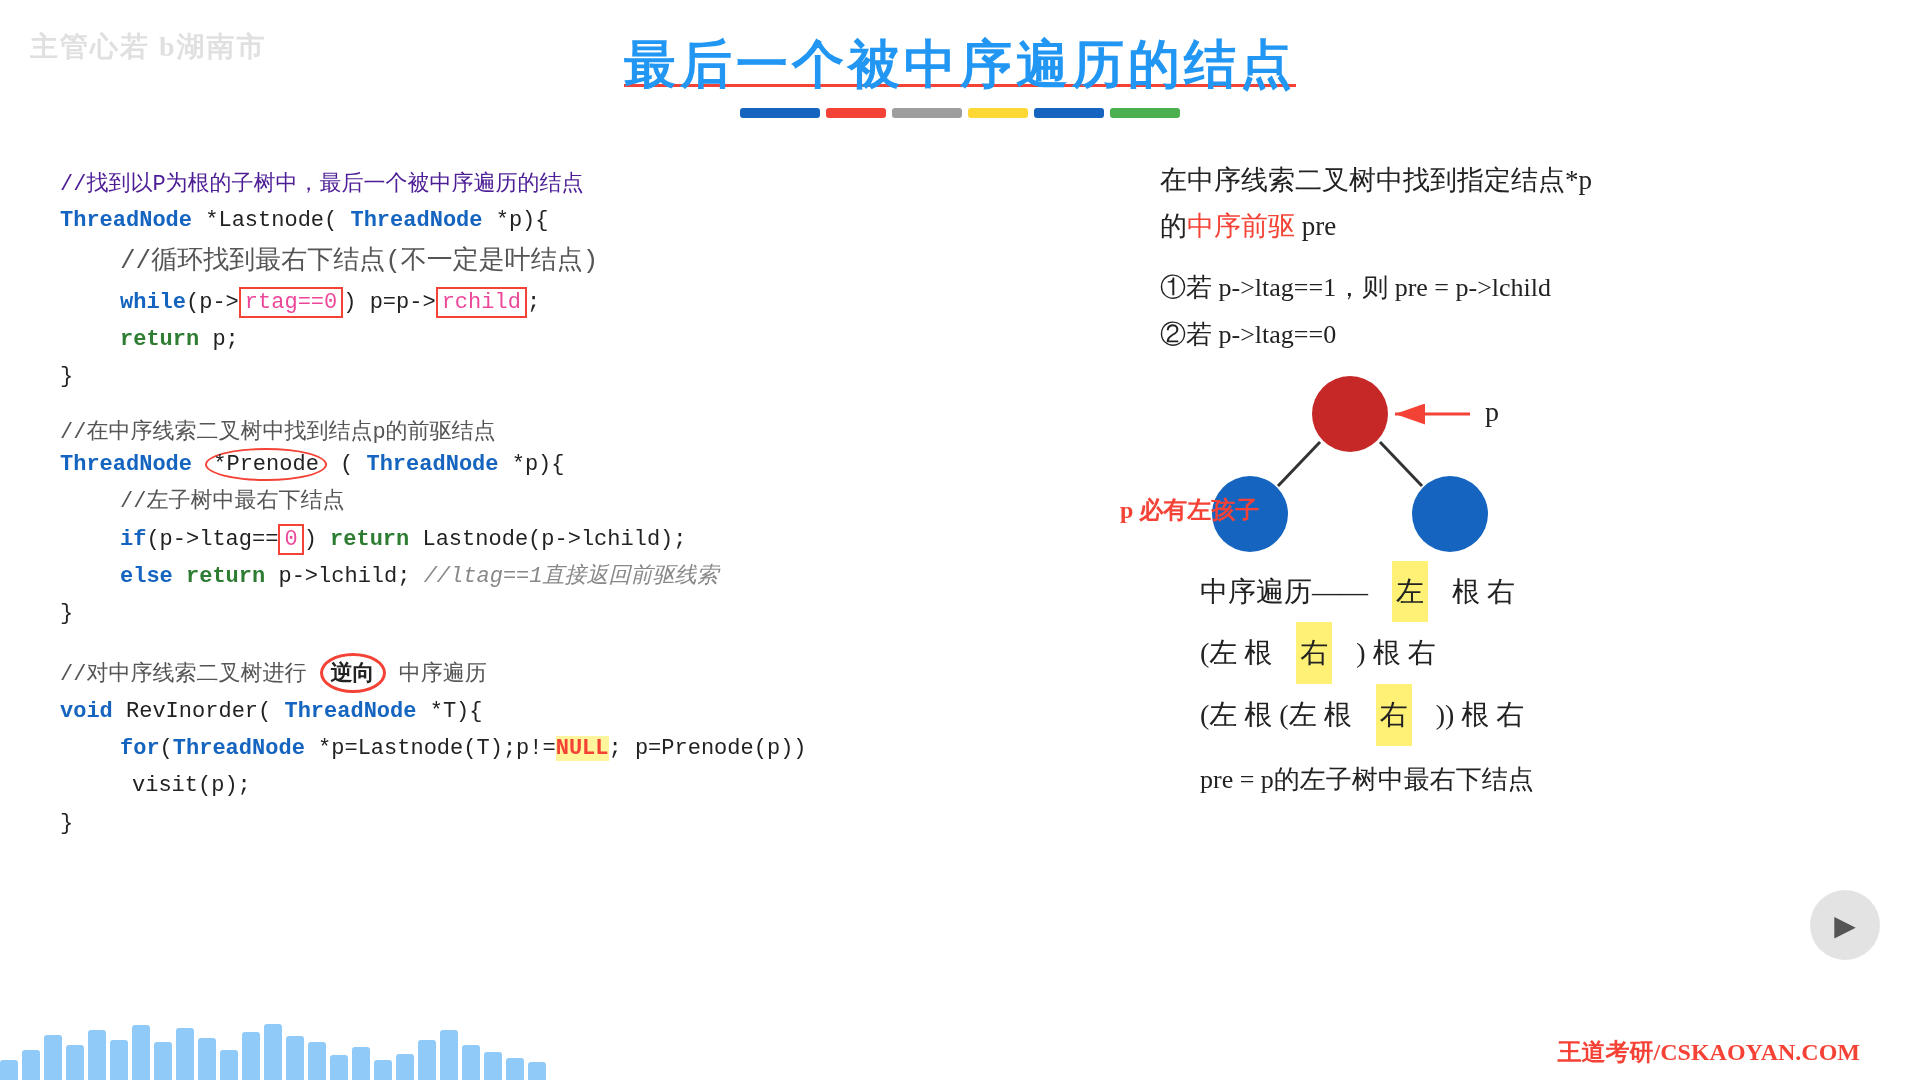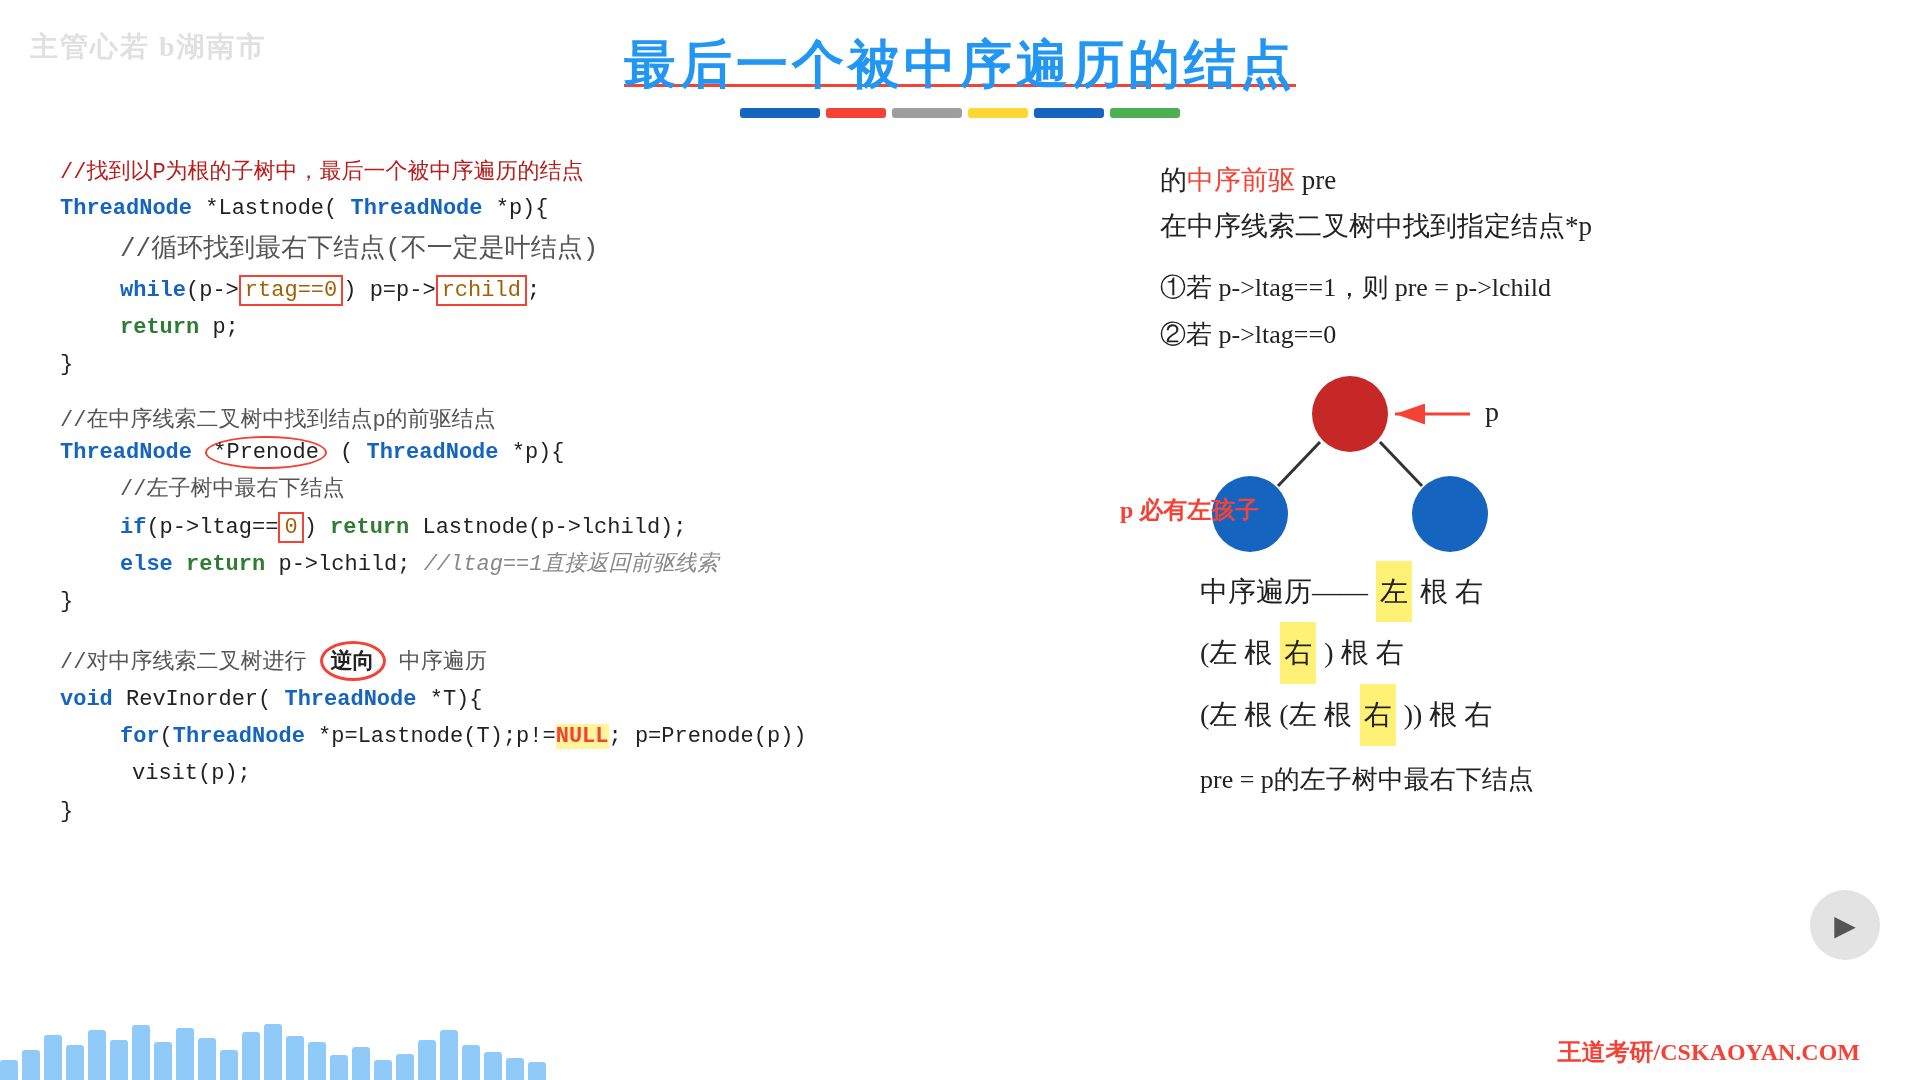--- a/index.html
+++ b/index.html
@@ -57,23 +57,23 @@
       gap: 40px;
     }
 
     
     .left-panel {
       flex: 1;
       font-family: 'Courier New', monospace;
     }
 
     .code-comment {
-      color: #b91c1c;
+      color: #4c1d95;
       font-size: 22px;
-      margin-top: 18px;
+      margin-top: 30px;
       margin-bottom: 4px;
     }
 
     .code-block {
       font-size: 22px;
       line-height: 1.7;
       color: #222;
     }
 
     .kw-blue {
@@ -81,21 +81,21 @@
       font-weight: bold;
     }
     .kw-green {
       color: #2e7d32;
       font-weight: bold;
     }
 
     .boxed-red {
       border: 2px solid #f44336;
       padding: 1px 4px;
-      color: #a16207;
+      color: #ec4899;
       display: inline;
     }
 
     .fn-circle {
       display: inline;
       border: 2px solid #f44336;
       border-radius: 50%;
       padding: 2px 6px;
       color: #222;
     }
@@ -134,21 +134,21 @@
     
     .traversal-area {
       margin-left: 40px;
       font-size: 28px;
       line-height: 2.2;
     }
 
     .trav-line {
       display: flex;
       align-items: center;
-      gap: 8px;
+      gap: 24px;
     }
 
     
     .footer-watermark {
       position: absolute;
       bottom: 12px;
       right: 60px;
       color: #f44336;
       font-size: 24px;
       font-weight: bold;
@@ -283,24 +283,24 @@
       </div>
       <div class="indent2">visit(p);</div>
       <div>}</div>
     </div>
 
   </div>
 
   <div class="right-panel">
 
     <div class="right-title">
+      <div>在中序线索二叉树中找到指定结点*p</div>
       <div>
         的<span class="highlight-red">中序前驱</span> pre
       </div>
-      <div>在中序线索二叉树中找到指定结点*p</div>
     </div>
 
     <div class="rule-item">①若 p-&gt;ltag==1，则 pre = p-&gt;lchild</div>
     <div class="rule-item">②若 p-&gt;ltag==0</div>
 
     <div style="position:relative;margin-left:30px;margin-top:10px;">
       <svg width="340" height="190">
 
         <circle cx="160" cy="50" r="38" fill="#c62828"></circle>
 

